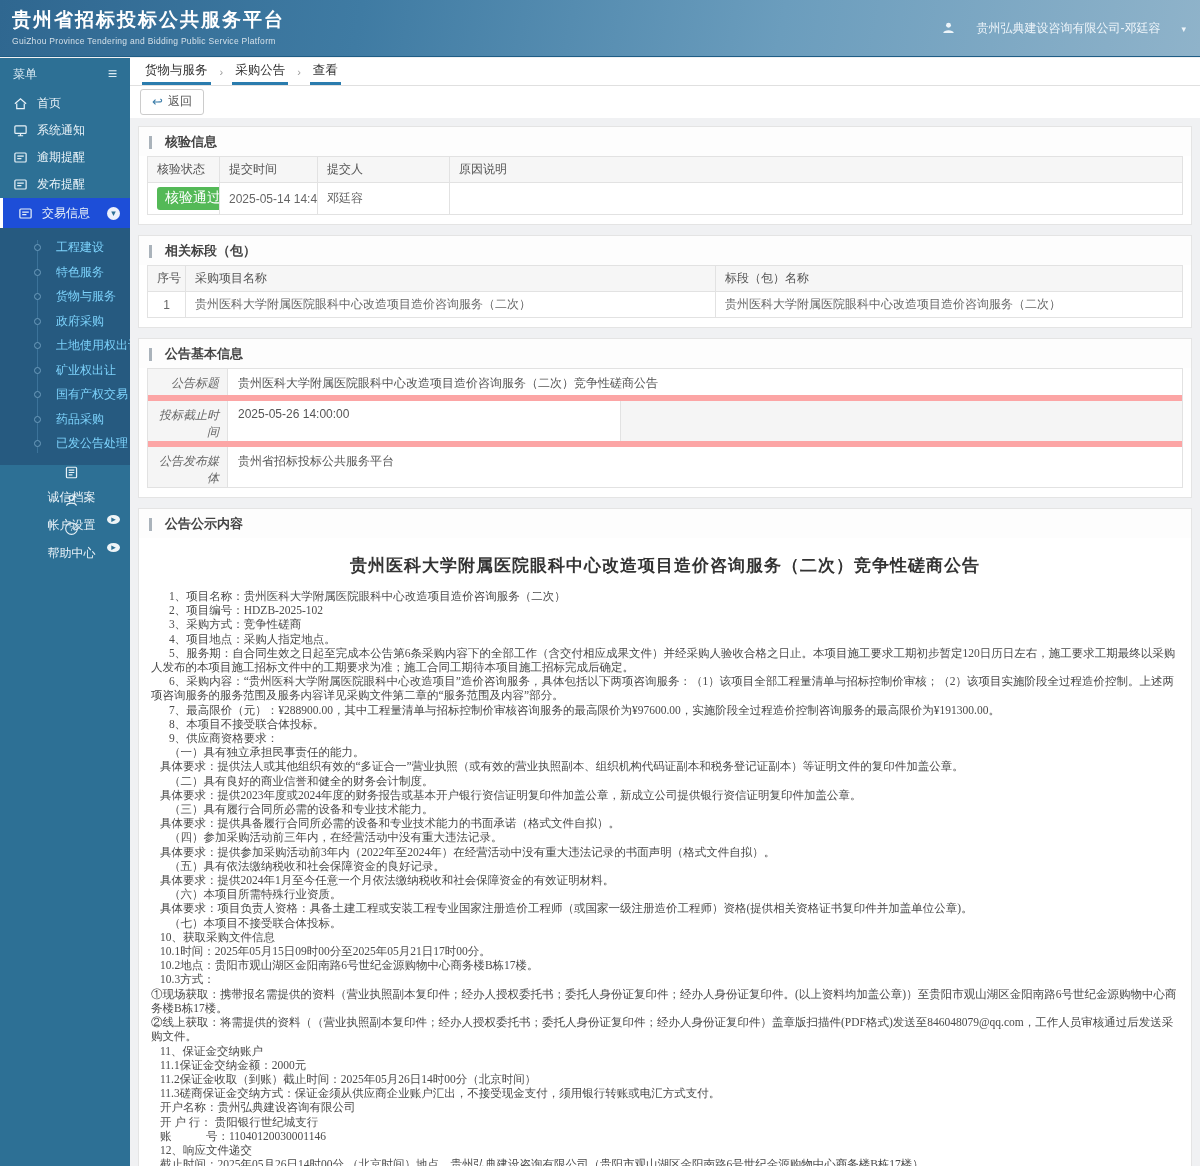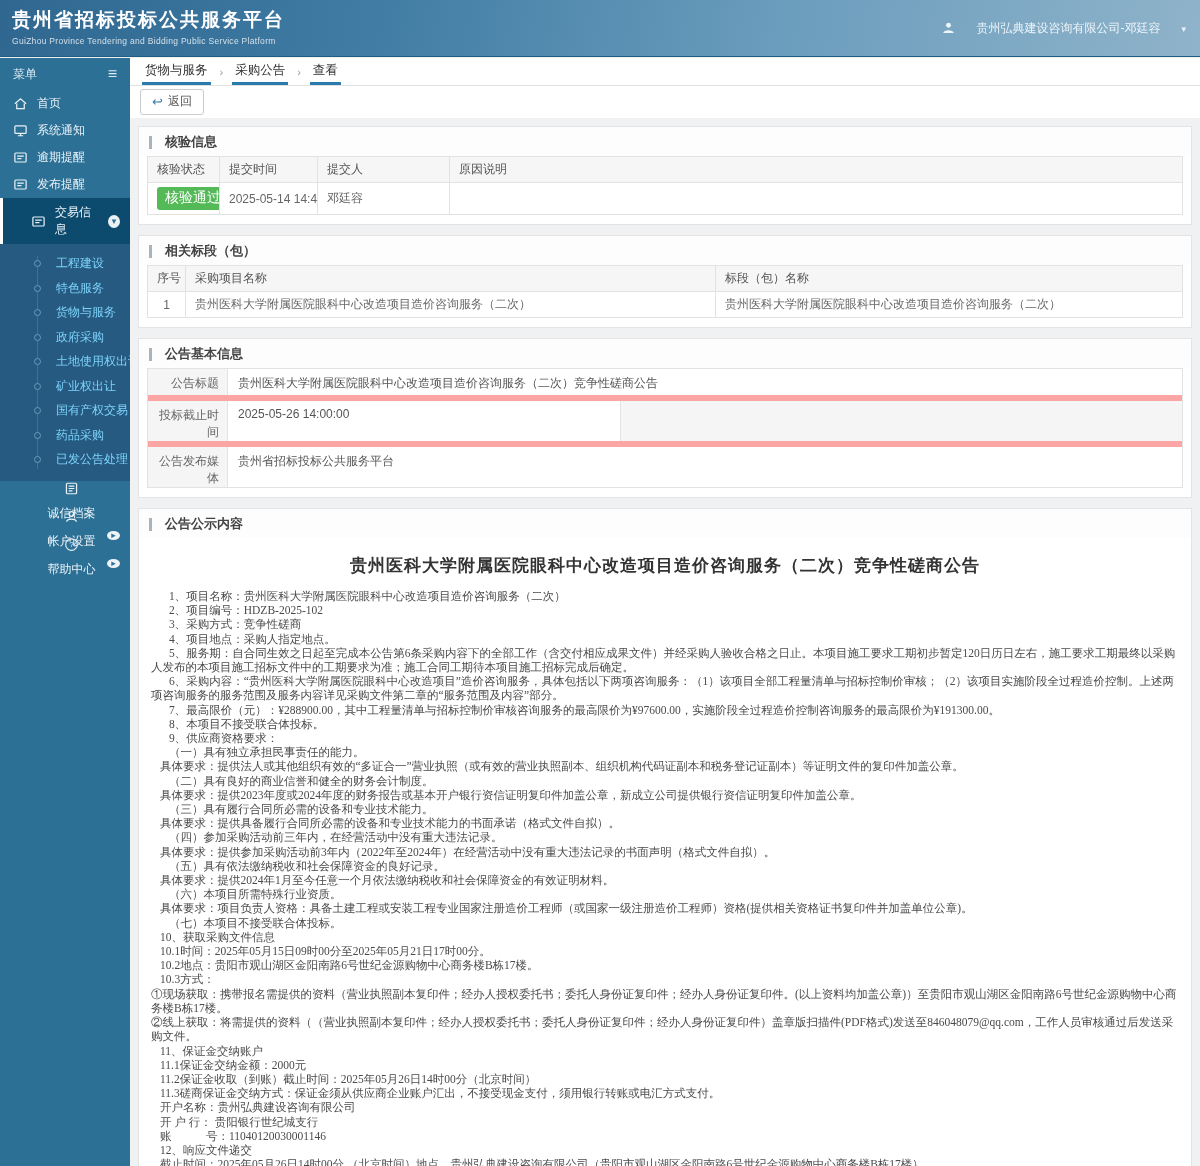--- a/index.html
+++ b/index.html
@@ -31,21 +31,21 @@
   .menu-head {
     height:32px; display:flex; align-items:center; justify-content:space-between;
     padding:0 13px; color:#dcebf4;
   }
   .hamburger { font-size:16px; line-height:1; cursor:pointer; }
   .nav-item {
     height:27px; display:flex; align-items:center; gap:9px;
     padding-left:13px; cursor:pointer; position:relative; color:#e9f2f8;
   }
   .nav-item .icn { display:flex; width:15px; justify-content:center; }
-  .nav-item.active { background:#0c4a6e; border-left:3px solid #ffffff; padding-left:28px; height:46px; }
+  .nav-item.active { background:#1d4ed8; border-left:3px solid #ffffff; padding-left:15px; height:30px; }
   .chev-badge {
     margin-left:auto; margin-right:10px; width:13px; height:13px; border-radius:50%;
     background:rgba(255,255,255,.92); color:#2d7095; font-size:9px;
     display:flex; align-items:center; justify-content:center; line-height:1;
   }
   .sub-menu { background:#265a80; padding:7px 0 9px; position:relative; }
   .sub-menu::before {
     content:""; position:absolute; left:37px; top:12px; bottom:12px; width:1px; background:#3c739a;
   }
   .sub-item {
@@ -90,21 +90,21 @@
   .badge-green {
     display:inline-block; background:#54b957; color:#fff; font-size:14px;
     padding:2px 8px 3px; border-radius:3px;
   }
   
   .kv-table { border:1px solid #e2e2e2; font-size:12px; }
   .kv-row { display:flex; border-top:6px solid #fca5a5; min-height:26px; }
   .kv-row:first-child { border-top:none; }
   .kv-label {
     flex:0 0 80px; background:#f5f5f5; color:#666; text-align:right;
-    padding:6px 8px 0 2px; border-right:1px solid #e2e2e2;
+    padding:6px 8px 0 2px; border-right:1px solid #e2e2e2;font-style:italic;
   }
   .kv-value { flex:1; padding:6px 10px 0; color:#555; }
   .kv-value.half { flex:0 0 392px; }
   .kv-filler { flex:1; background:#f5f5f5; border-left:1px solid #e2e2e2; }
   
   .doc {
     padding:8px 12px 14px;
     font-family:"Liberation Serif","DejaVu Serif",serif;
     font-size:11.5px; color:#4a4a4a;
   }

